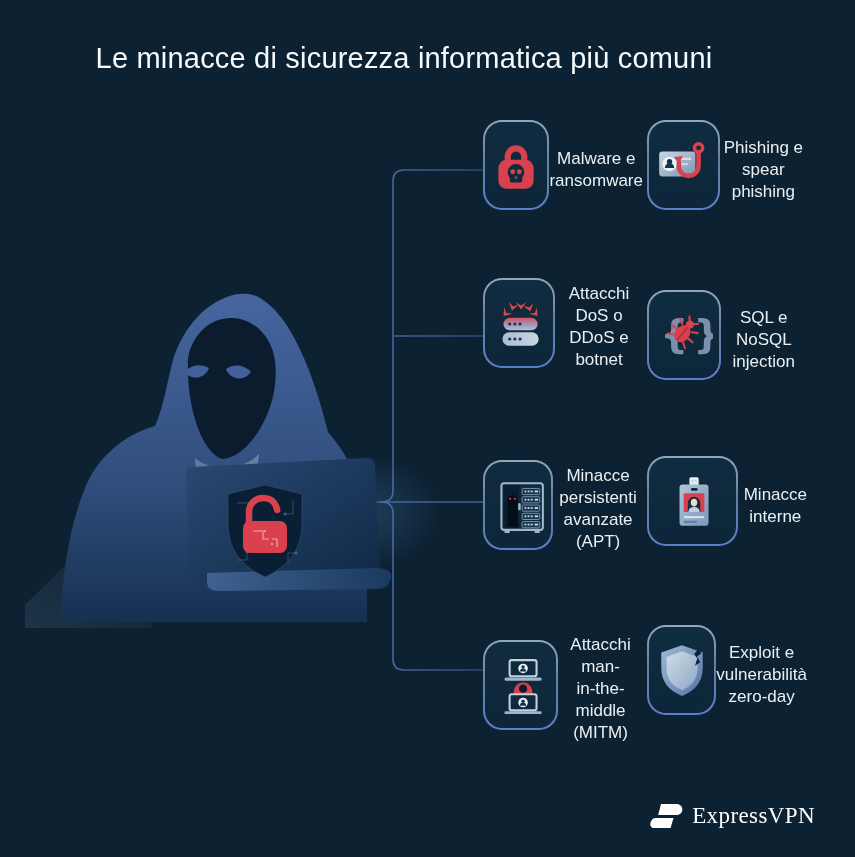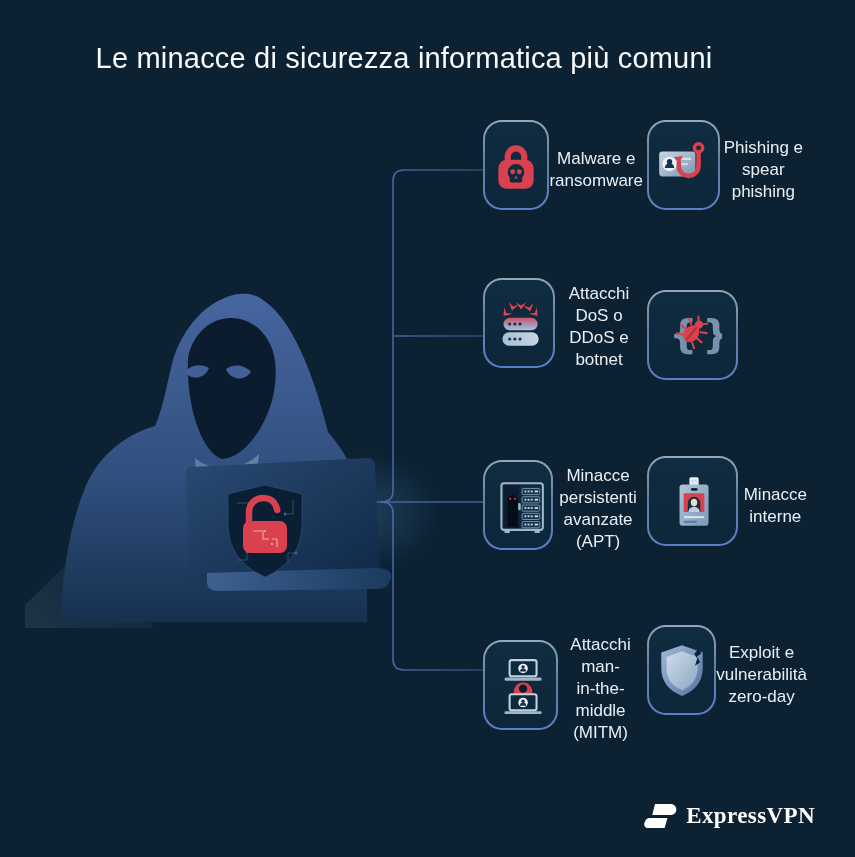--- a/index.html
+++ b/index.html
@@ -34,21 +34,21 @@
   }
   .t0{left:483px;top:120px}.t1{left:647px;top:120px}
   .t2{left:483px;top:274px}.t3{left:647px;top:290px}
   .t4{left:483px;top:456px}.t5{left:647px;top:456px}
   .t6{left:483px;top:625px}.t7{left:647px;top:625px}
   .logo{
     position:absolute;right:40px;bottom:26px;display:flex;align-items:center;gap:9px;
   }
   .logo-text{
     color:#FDFDFE;font-family:"Liberation Serif","DejaVu Serif",serif;
-    font-size:23px;font-weight:bold;letter-spacing:.4px;
+    font-size:23px;font-weight:normal;letter-spacing:.4px;
   }
 </style>
 </head>
 <body>
 
 <div class="stage">
 
   <div class="title">Le minacce di sicurezza informatica più comuni</div>
 
   <svg class="overlay" width="855" height="857" viewBox="0 0 855 857">
@@ -249,20 +249,22 @@
             <path d="M24.5,13 l-3,-3.2"></path>
                 <path d="M29.5,13 l3,-3.2"></path>
           </g>
           <ellipse cx="27" cy="27" rx="7" ry="9" fill="#D8414D"></ellipse>
           <circle cx="27" cy="15.5" r="4" fill="#D8414D"></circle>
           <path d="M27,19 L27,35" stroke="#B22B38" stroke-width="1.6"></path>
         </g>
       </svg>
     </div>
       </div>
+    <div class="threat-label">SQL e NoSQL
+injection</div>
   </div>
 
   <div class="threat t4">
     <div class="card">
         <div class="card-inner">
       <svg width="58" height="58" viewBox="0 0 56 56">
         <rect x="12" y="7" width="40" height="45" rx="2.5" fill="#0E2A3D" stroke="#9FB6CB" stroke-width="2"></rect>
         <rect x="14" y="9" width="15" height="41" fill="#0A1E30"></rect>
         <path d="M18,23 a4.7,4.7 0 0 1 9.4,0 l0.6,26 h-10.4 z" fill="#050E18"></path>
         <circle cx="20.5" cy="22" r="1" fill="#E0464F"></circle>

